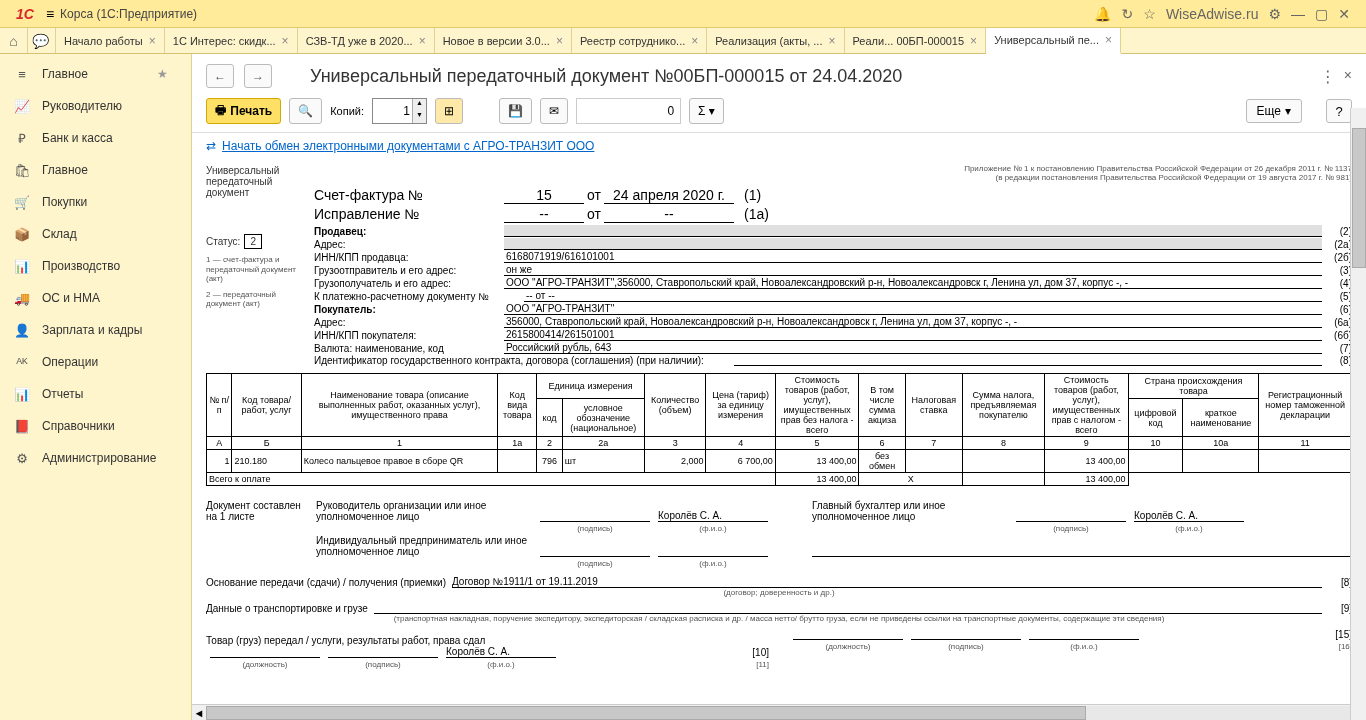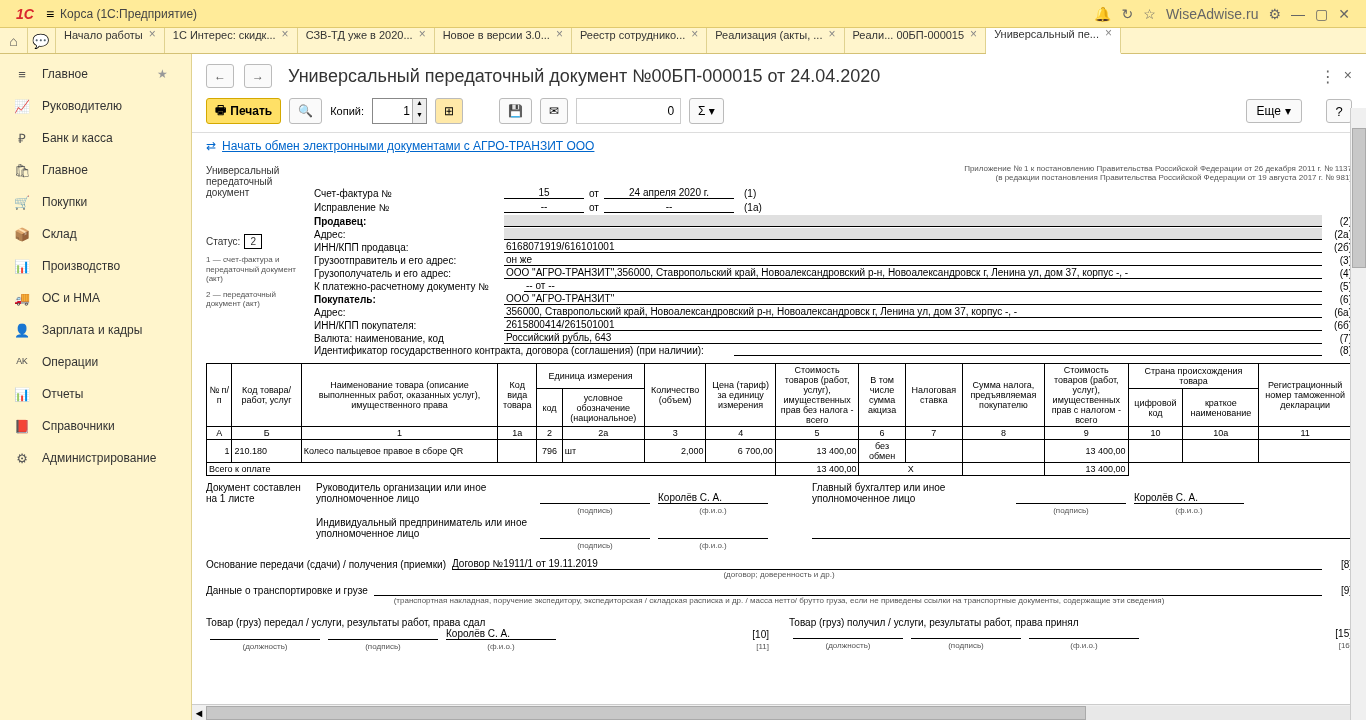--- a/index.html
+++ b/index.html
@@ -6,67 +6,67 @@
 body{background:#fff;font-size:11px;color:#000;width:1366px;height:720px;overflow:hidden}
 .titlebar{height:28px;background:#ffeb99;display:flex;align-items:center;padding:0 16px;border-bottom:1px solid #e0c96e}
 .logo{color:#d9272e;font-weight:bold;font-size:14px;font-style:italic;margin-right:6px}
 .burger{margin:0 6px;font-size:14px}
 .title{font-size:12px;color:#444}
 .title-right{margin-left:auto;display:flex;align-items:center;gap:10px}
 .title-right span{font-size:14px;color:#666}
 .wa{font-size:11px;color:#555}
 .tabbar{height:26px;background:#fff5cc;display:flex;align-items:stretch;border-bottom:1px solid #d4c175}
 .home-icon,.chat-icon{width:28px;display:flex;align-items:center;justify-content:center;border-right:1px solid #e0d290;font-size:14px;color:#555}
-.tab{display:flex;align-items:flex-end;padding:12px 8px;border-right:1px solid #e0d290;font-size:11px;color:#333;gap:6px;max-width:170px}
+.tab{display:flex;align-items:center;padding:12px 8px;border-right:1px solid #e0d290;font-size:11px;color:#333;gap:6px;max-width:170px}
 .tab.active{background:#fff;border-bottom:2px solid #fff}
 .tab .close{color:#888;font-size:12px}
 .main{display:flex;height:666px}
 .sidebar{width:192px;background:#fff5cc;border-right:1px solid #e0d290;padding-top:4px}
 .sb-item{display:flex;align-items:center;height:32px;padding:0 14px;gap:12px;font-size:12px;color:#333}
 .sb-star{width:20px}
 .sb-item .ic{width:16px;text-align:center;color:#555;font-size:13px}
 .content{flex:1;display:flex;flex-direction:column;overflow:hidden}
 .doc-header{display:flex;align-items:center;padding:10px 14px 6px;gap:10px}
 .nav-btn{width:28px;height:24px;border:1px solid #bbb;border-radius:3px;background:#fafafa;display:flex;align-items:center;justify-content:center;font-size:12px;color:#555}
-.doc-title{font-size:18px;color:#333;margin-left:6px}
+.doc-title{font-size:18px;color:#333;margin-left:28px}
 .doc-menu{margin-left:auto;display:flex;gap:8px}
 .toolbar{display:flex;align-items:center;padding:4px 14px 8px;gap:8px;border-bottom:1px solid #ddd}
 .btn{height:26px;border:1px solid #bbb;border-radius:3px;background:#fafafa;display:flex;align-items:center;padding:0 8px;font-size:12px;gap:4px}
 .btn.print{background:#ffe066;border-color:#d4a900;font-weight:bold}
 .input-copies{width:55px;height:26px;border:1px solid #888;text-align:right;padding:0 16px 0 4px;font-size:12px;background:#fff}
 .spinner-wrap{position:relative}
 .spinner-btns{position:absolute;right:1px;top:1px;width:14px;height:24px;display:flex;flex-direction:column}
 .spinner-btns div{flex:1;font-size:7px;text-align:center;border-left:1px solid #aaa;background:#eee}
 .input-num{width:105px;height:26px;border:1px solid #ccc;text-align:right;padding:0 6px;font-size:12px}
 .link-row{padding:6px 14px;display:flex;align-items:center;gap:6px;font-size:12px}
 .link-row a{color:#0066cc;text-decoration:underline}
 .doc-body{flex:1;overflow:auto;padding:6px 14px 14px;font-size:10px}
 .body-flex{display:flex;gap:8px}
 .left-col{width:100px;font-size:10px;color:#333}
 .left-col .st-label{margin-top:36px}
 .left-col .st-box{border:1px solid #000;padding:1px 5px;display:inline-block;margin-left:4px}
 .left-col .fn{font-size:8px;color:#555;margin-top:6px;line-height:1.2}
 .right-col{flex:1}
-.meta-row{display:flex;align-items:flex-end;margin-bottom:2px;font-size:10px}
+.meta-row{display:flex;align-items:flex-start;margin-bottom:2px;font-size:14px}
 .meta-label{width:190px}
 .meta-val{border-bottom:1px solid #000;min-width:80px;text-align:center;padding:0 6px}
 .meta-gap{width:20px;text-align:center}
 .meta-code{margin-left:auto;width:30px;text-align:right}
 .appendix{font-size:8px;color:#555;text-align:right;margin-bottom:4px;line-height:1.1}
 .info-row{display:flex;align-items:flex-end;margin-bottom:1px;font-size:10px}
 .info-label{width:190px}
 .info-val{flex:1;border-bottom:1px solid #000;padding:0 2px}
 .info-blur{background:#e0e0e0;height:12px}
 table.goods{border-collapse:collapse;width:100%;margin-top:6px;font-size:9px}
 table.goods th,table.goods td{border:1px solid #000;padding:1px 2px;text-align:center;vertical-align:middle}
 table.goods th{font-weight:normal}
 table.goods .num{text-align:right}
 table.goods .txt{text-align:left}
 .totals-row td{font-weight:normal}
-.sign-block{margin-top:6px;font-size:10px}
+.sign-block{margin-top:14px;font-size:10px}
 .sign-row{display:flex;align-items:flex-end;margin-bottom:2px}
 .sign-role{width:220px}
 .sign-line{border-bottom:1px solid #000;width:110px;margin:0 4px}
 .base-row{display:flex;align-items:flex-end;font-size:10px;margin-top:6px}
 .base-row .lbl{margin-right:6px}
 .base-row .val{flex:1;border-bottom:1px solid #000}
 .base-row .code{width:30px;text-align:right}
 .hint-line{font-size:8px;color:#555;text-align:center}
 .scroll-h{height:16px;background:#f0f0f0;border-top:1px solid #ccc;display:flex;align-items:center}
 .scroll-track{flex:1;height:14px;background:#e8e8e8;position:relative}
@@ -460,23 +460,20 @@
               <span style="margin-left:auto">[10]</span>
             </div>
           <div class="sign-row" style="font-size:8px;color:#555">
               <div style="width:118px;text-align:center">(должность)</div>
               <div style="width:118px;text-align:center">(подпись)</div>
               <div style="width:118px;text-align:center">(ф.и.о.)</div>
               <span style="margin-left:auto">[11]</span>
             </div>
         </div>
         <div style="flex:1">
-          <div class="base-row">
-              <span class="lbl" style="flex:0 0 auto">Товар (груз) получил / услуги, результаты работ, права принял</span>
-            </div>
           <div class="sign-row">
               <div class="sign-line"></div>
               <div class="sign-line"></div>
               <div class="sign-line"></div>
               <span style="margin-left:auto">[15]</span>
             </div>
           <div class="sign-row" style="font-size:8px;color:#555">
               <div style="width:118px;text-align:center">(должность)</div>
               <div style="width:118px;text-align:center">(подпись)</div>
               <div style="width:118px;text-align:center">(ф.и.о.)</div>

